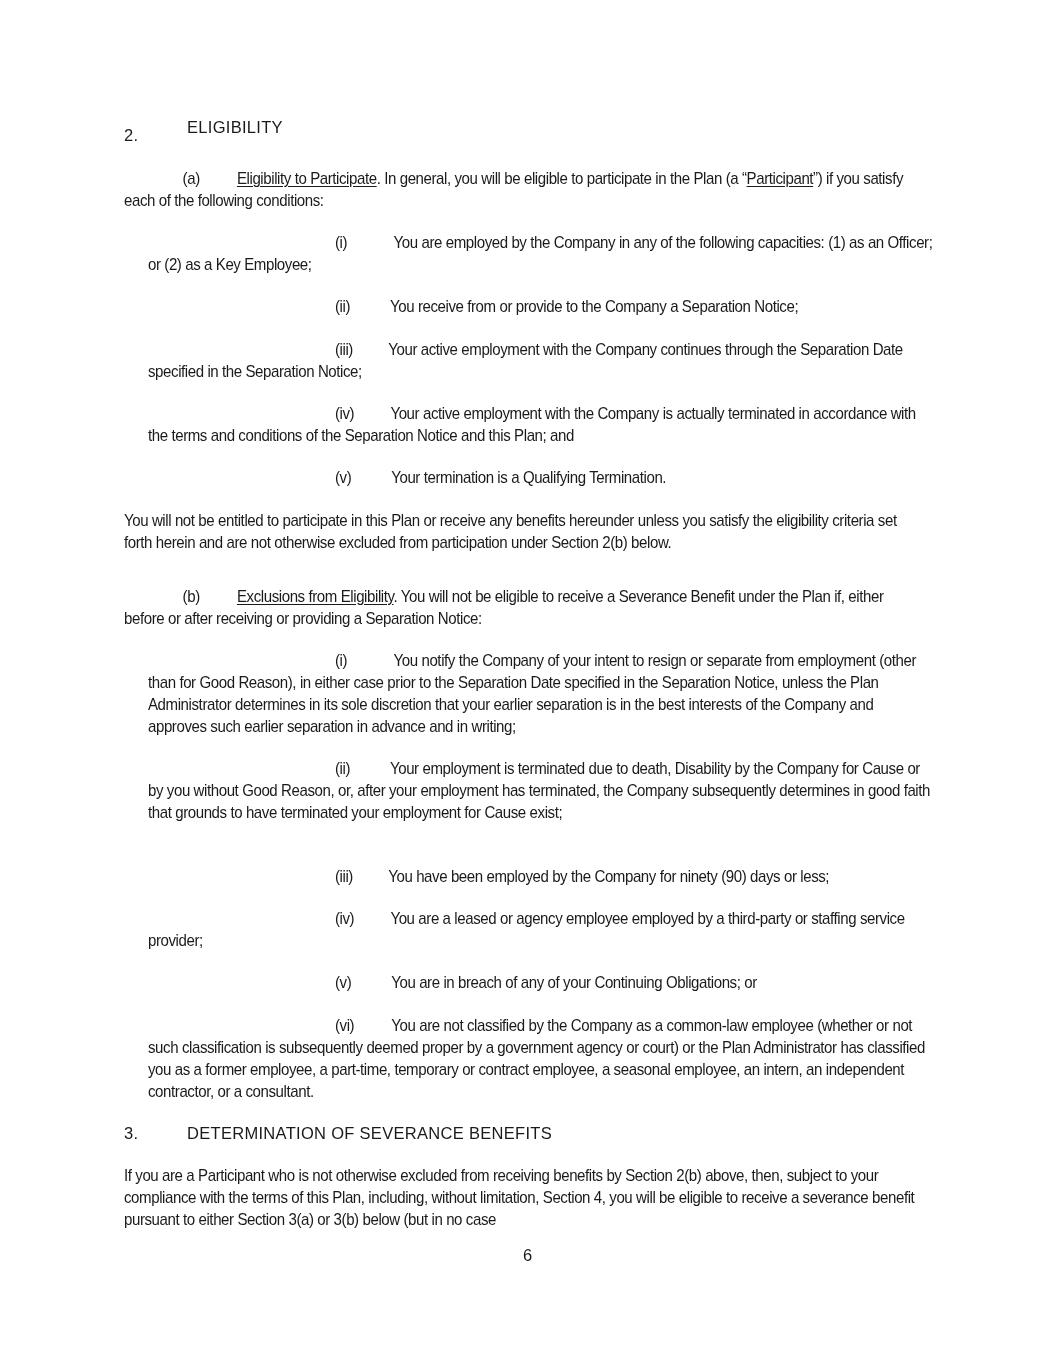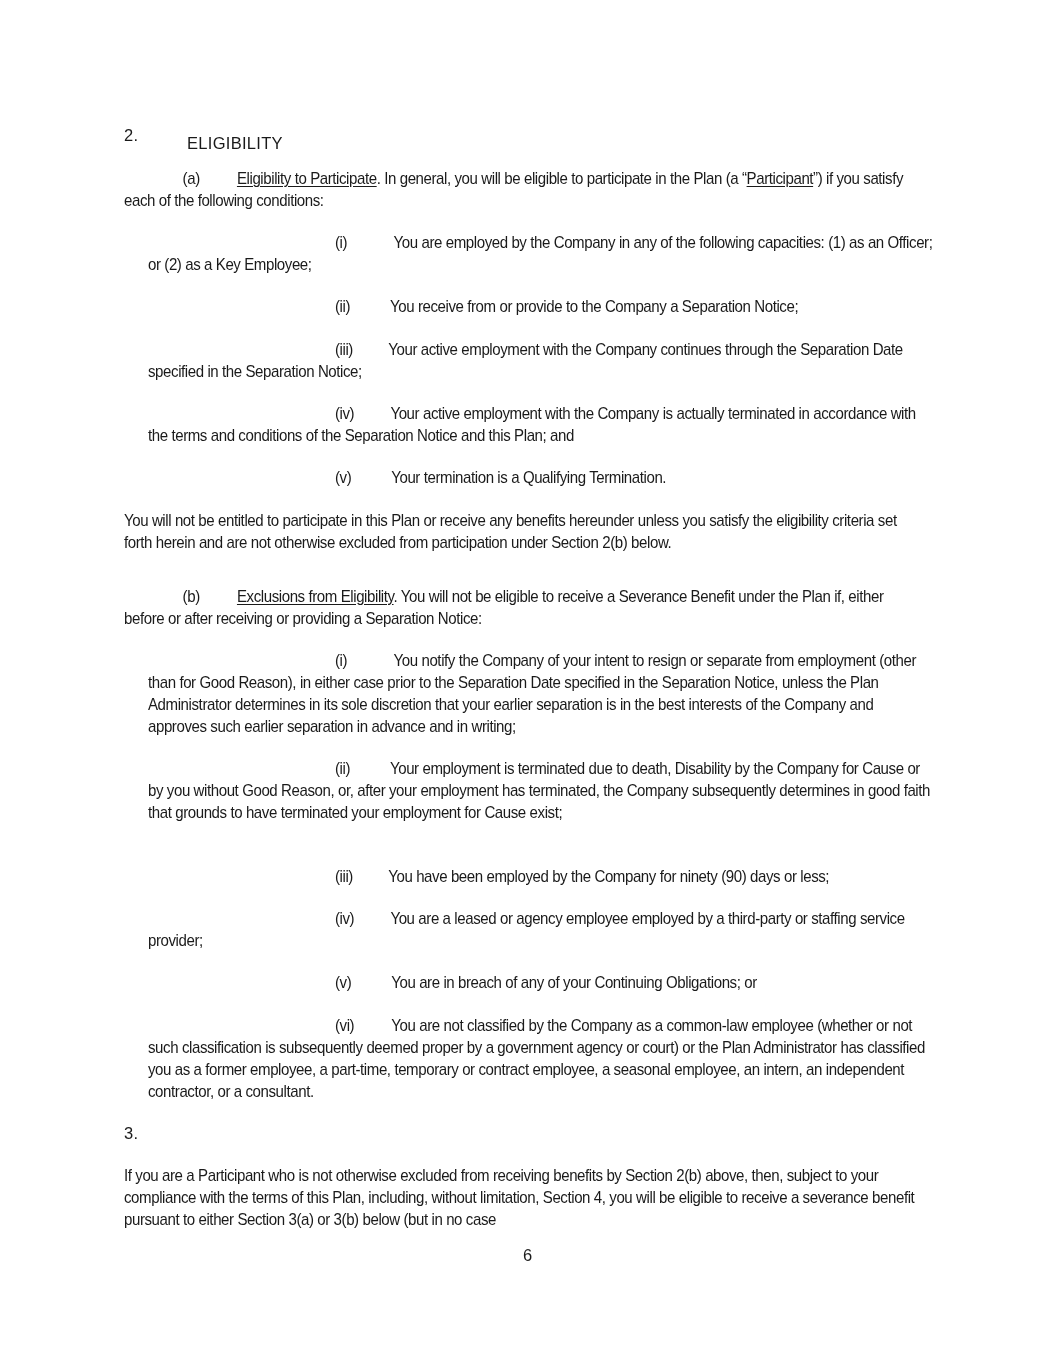--- a/index.html
+++ b/index.html
@@ -15,21 +15,21 @@
                letter-spacing: -0.45px; transform: scaleX(0.93); transform-origin: left top;
                text-indent: 201px; }
   .page-number { position: absolute; top: 1246px; left: 0; width: 1055px; text-align: center; font-size: 16.5px; }
 </style>
 </head>
 <body>
 
 <div class="page">
 
   <div class="heading" style="left:124px; top:124px;">2.</div>
-  <div class="heading" style="left:187px; top:132px;">ELIGIBILITY</div>
+  <div class="heading" style="left:187px; top:116px;">ELIGIBILITY</div>
 
   <div class="para" style="top:167px; text-indent:63px;"><span>(a)</span><span style="display:inline-block;width:40px"></span><span class="u">Eligibility to Participate</span><span>. In general, you will be eligible to participate in the Plan (a</span> <span>“</span><span class="u">Participant</span><span>”) if you satisfy each of the following conditions:</span></div>
 
   <div>
     <div class="item-text" style="top:231px;"><span class="item-label" style="position:static">(i)</span><span style="display:inline-block;width:50px"></span><span>You are employed by the Company in any of the following capacities: (1) as an Officer; or (2) as a Key Employee;</span></div>
     <div class="item-text" style="top:295px;"><span>(ii)</span><span style="display:inline-block;width:43px"></span><span>You receive from or provide to the Company a Separation Notice;</span></div>
     <div class="item-text" style="top:338px;"><span>(iii)</span><span style="display:inline-block;width:38px"></span><span>Your active employment with the Company continues through the Separation Date specified in the Separation Notice;</span></div>
     <div class="item-text" style="top:402px;"><span>(iv)</span><span style="display:inline-block;width:39px"></span><span>Your active employment with the Company is actually terminated in accordance with the terms and conditions of the Separation Notice and this Plan; and</span></div>
     <div class="item-text" style="top:466px;"><span>(v)</span><span style="display:inline-block;width:43px"></span><span>Your termination is a Qualifying Termination.</span></div>
   </div>
@@ -41,17 +41,18 @@
   <div>
     <div class="item-text" style="top:649px;"><span>(i)</span><span style="display:inline-block;width:50px"></span><span>You notify the Company of your intent to resign or separate from employment (other than for Good Reason), in either case prior to the Separation Date specified in the Separation Notice, unless the Plan Administrator determines in its sole discretion that your earlier separation is in the best interests of the Company and approves such earlier separation in advance and in writing;</span></div>
     <div class="item-text" style="top:757px;"><span>(ii)</span><span style="display:inline-block;width:43px"></span><span>Your employment is terminated due to death, Disability by the Company for Cause or by you without Good Reason, or, after your employment has terminated, the Company subsequently determines in good faith that grounds to have terminated your employment for Cause exist;</span></div>
     <div class="item-text" style="top:865px;"><span>(iii)</span><span style="display:inline-block;width:38px"></span><span>You have been employed by the Company for ninety (90) days or less;</span></div>
     <div class="item-text" style="top:907px;"><span>(iv)</span><span style="display:inline-block;width:39px"></span><span>You are a leased or agency employee employed by a third-party or staffing service provider;</span></div>
     <div class="item-text" style="top:971px;"><span>(v)</span><span style="display:inline-block;width:43px"></span><span>You are in breach of any of your Continuing Obligations; or</span></div>
     <div class="item-text" style="top:1014px;"><span>(vi)</span><span style="display:inline-block;width:40px"></span><span>You are not classified by the Company as a common-law employee (whether or not such classification is subsequently deemed proper by a government agency or court) or the Plan Administrator has classified you as a former employee, a part-time, temporary or contract employee, a seasonal employee, an intern, an independent contractor, or a consultant.</span></div>
   </div>
 
   <div class="heading" style="left:124px; top:1122px;">3.</div>
+  <div class="heading" style="left:187px; top:1122px;">DETERMINATION OF SEVERANCE BENEFITS</div>
 
   <div class="para" style="top:1164px;">If you are a Participant who is not otherwise excluded from receiving benefits by Section 2(b) above, then, subject to your compliance with the terms of this Plan, including, without limitation, Section 4, you will be eligible to receive a severance benefit pursuant to either Section 3(a) or 3(b) below (but in no case</div>
 
   <div class="page-number">6</div>
 </div>
 
 </body></html>

